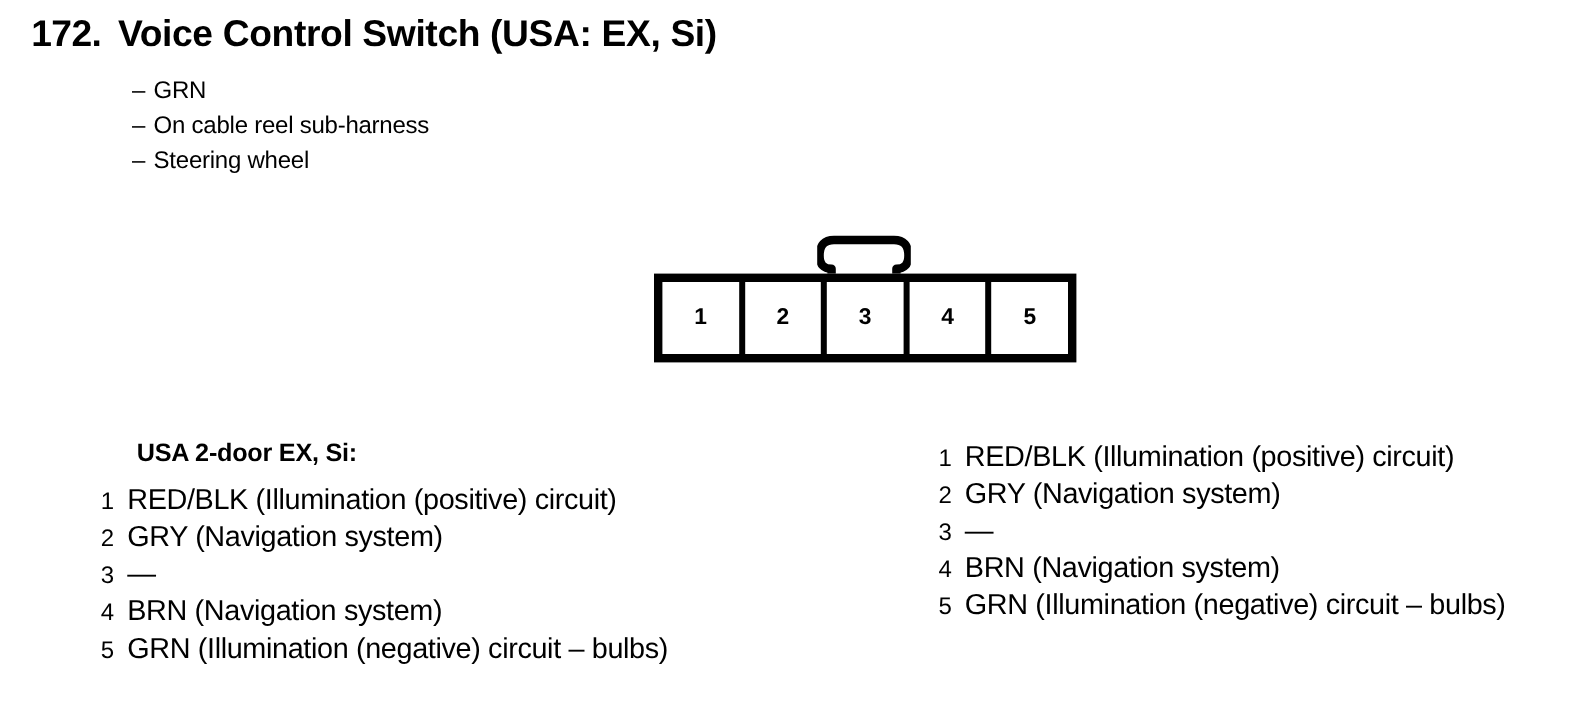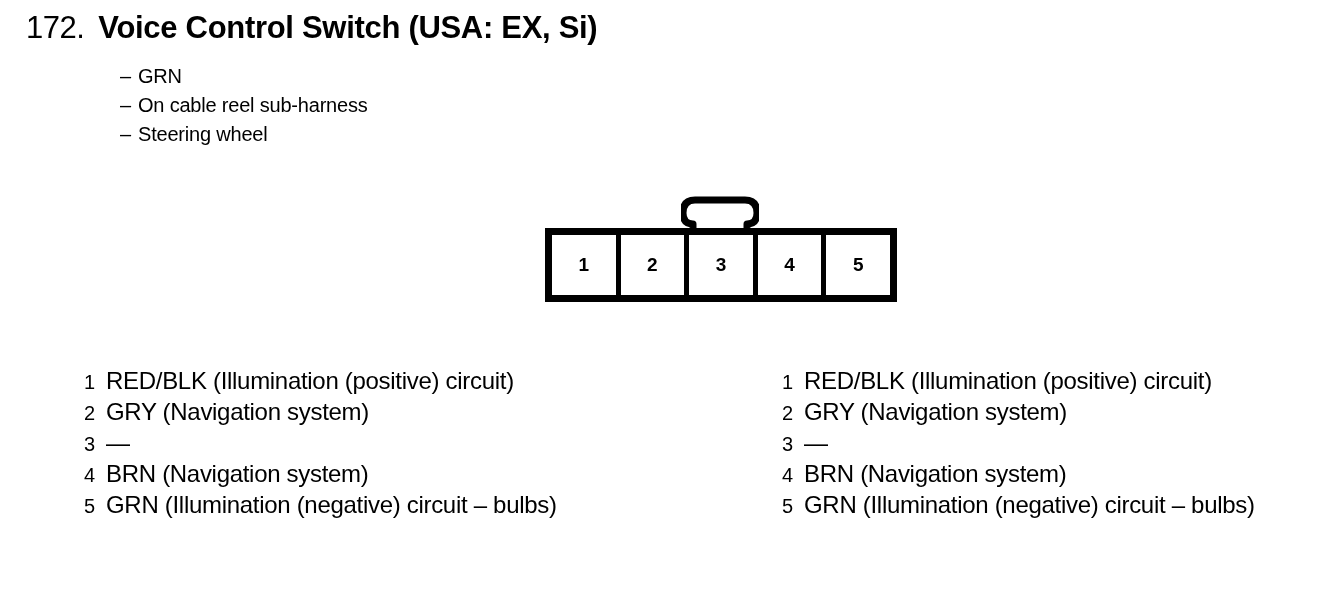--- a/index.html
+++ b/index.html
@@ -20,34 +20,34 @@
   .title-row {
     position: absolute;
     left: 26px;
     top: 10px;
     display: flex;
     align-items: baseline;
     white-space: nowrap;
   }
   .title-number {
     font-size: 31px;
-    font-weight: normal;
+    font-weight: bold;
     letter-spacing: -0.5px;
     margin-right: 14px;
   }
   .title-text {
     font-size: 31px;
     font-weight: bold;
     letter-spacing: -0.3px;
   }
 
   
   .spec-list {
     position: absolute;
-    left: 120px;
+    left: 110px;
     top: 62px;
   }
   .spec-item {
     font-size: 20px;
     line-height: 29px;
     white-space: nowrap;
     letter-spacing: -0.2px;
   }
   .spec-dash {
     display: inline-block;
@@ -160,20 +160,21 @@
   <div class="connector-body">
     <div class="cavity">1</div>
     <div class="cavity">2</div>
     <div class="cavity">3</div>
     <div class="cavity">4</div>
     <div class="cavity">5</div>
   </div>
 </div>
 
 <div class="pin-column left">
+  <div class="pin-heading">USA 2-door EX, Si:</div>
   <div class="pin-row">
     <span class="pin-num">1</span>
     <span class="pin-desc">RED/BLK (Illumination (positive) circuit)</span>
   </div>
   <div class="pin-row">
     <span class="pin-num">2</span>
     <span class="pin-desc">GRY (Navigation system)</span>
   </div>
   <div class="pin-row">
     <span class="pin-num">3</span>

